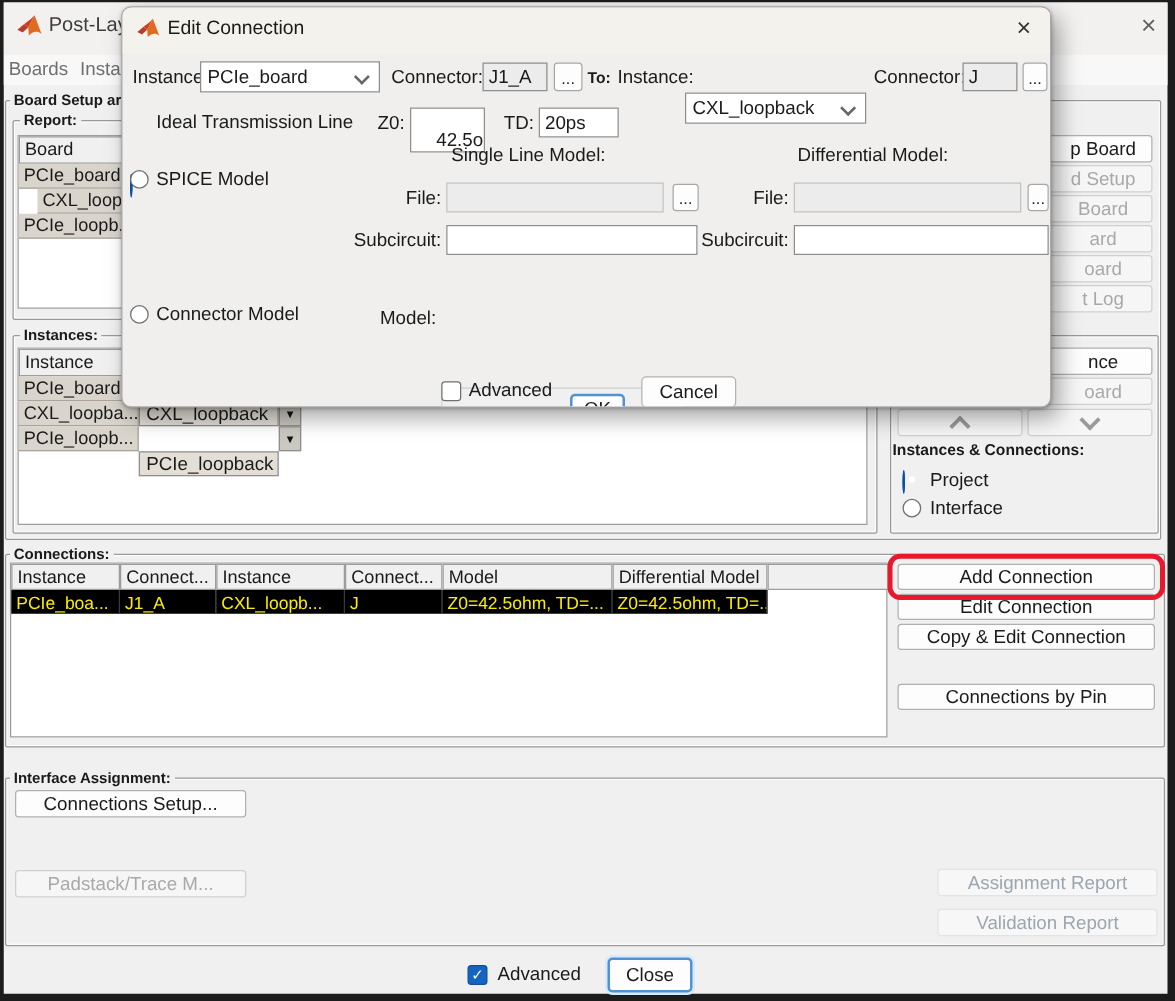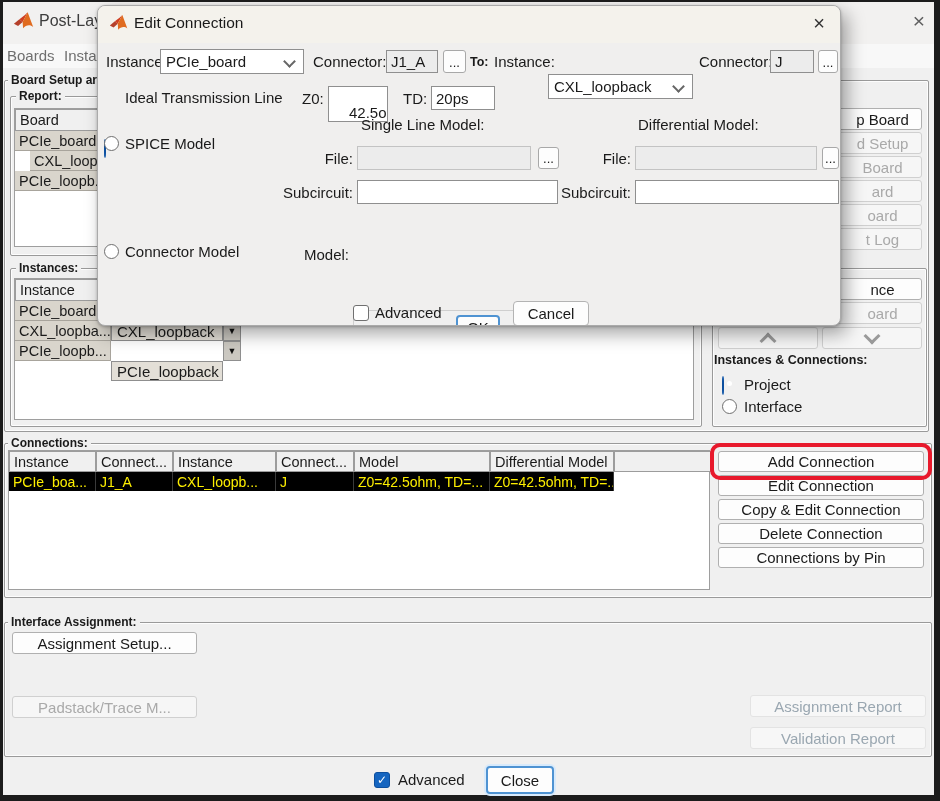--- a/index.html
+++ b/index.html
@@ -169,27 +169,26 @@
     <div class="abs selrow" style="left:267px;top:21px;width:78px;height:19px;">J</div>
     <div class="abs selrow" style="left:345px;top:21px;width:136px;height:19px;">Z0=42.5ohm, TD=...</div>
     <div class="abs selrow" style="left:481px;top:21px;width:124px;height:19px;">Z0=42.5ohm, TD=...</div>
   </div>
 
   
   <div class="abs b" style="left:718px;top:451px;width:206px;height:21px;">Add Connection</div>
   <div class="abs" style="left:710px;top:443px;width:222px;height:37px;border:4px solid #e8192c;border-radius:10px;pointer-events:none;z-index:3;"></div>
   <div class="abs b" style="left:718px;top:475px;width:206px;height:21px;">Edit Connection</div>
   <div class="abs b" style="left:718px;top:499px;width:206px;height:21px;">Copy &amp; Edit Connection</div>
-  <div class="abs b" style="left:718px;top:523px;width:206px;height:21px;">Delete Connection</div>
   <div class="abs b" style="left:718px;top:547px;width:206px;height:21px;">Connections by Pin</div>
 
   
   <div class="abs grp" style="left:4px;top:622px;width:928px;height:135px;"></div>
   <span class="abs gl" style="left:8px;top:615px;">Interface Assignment:</span>
-  <div class="abs b" style="left:12px;top:632px;width:185px;height:22px;">Assignment Setup...</div>
+  <div class="abs b" style="left:12px;top:632px;width:185px;height:22px;">Connections Setup...</div>
   <div class="abs b dis" style="left:12px;top:696px;width:185px;height:22px;">Padstack/Trace M...</div>
   <div class="abs b flat" style="left:750px;top:695px;width:176px;height:22px;">Assignment Report</div>
   <div class="abs b flat" style="left:750px;top:727px;width:176px;height:22px;">Validation Report</div>
 
   
   <span class="abs cb checked" style="left:374px;top:772px;">✓</span>
   <span class="abs lbl" style="left:398px;top:771px;">Advanced</span>
   <div class="abs dlg-btn primary" style="left:486px;top:766px;width:68px;height:28px;box-shadow:0 0 0 2px #d8eafb;">Close</div>
 
   

